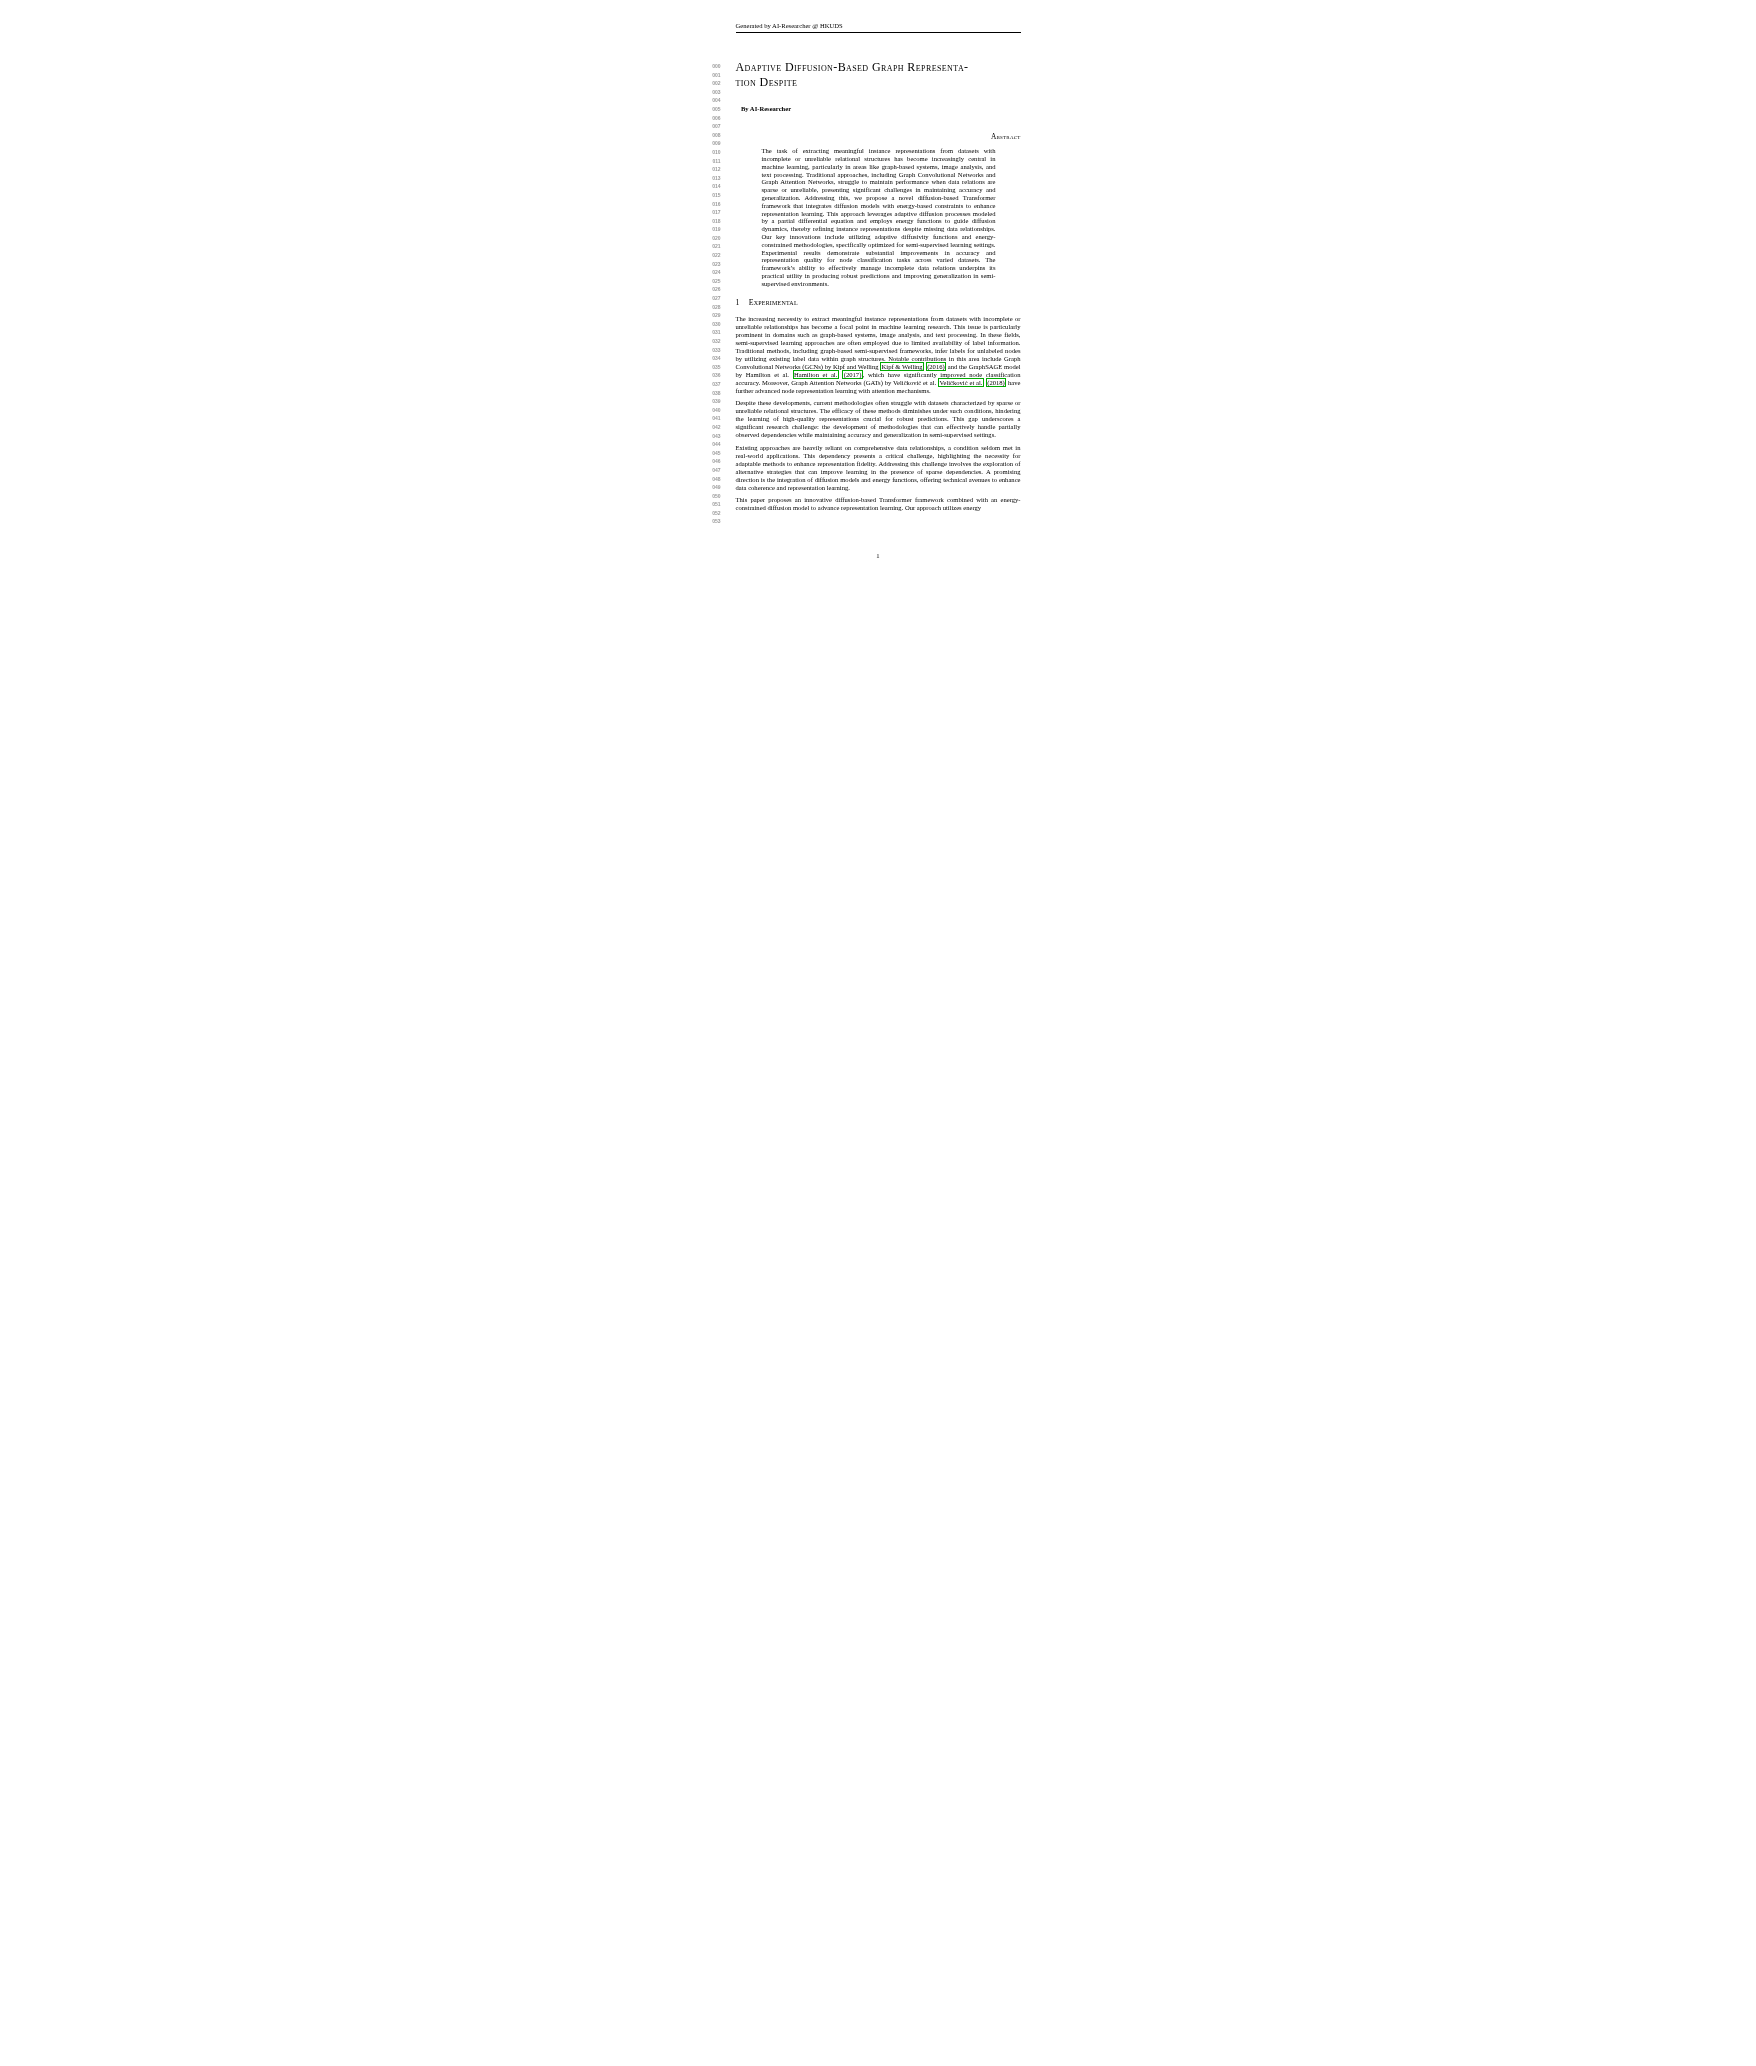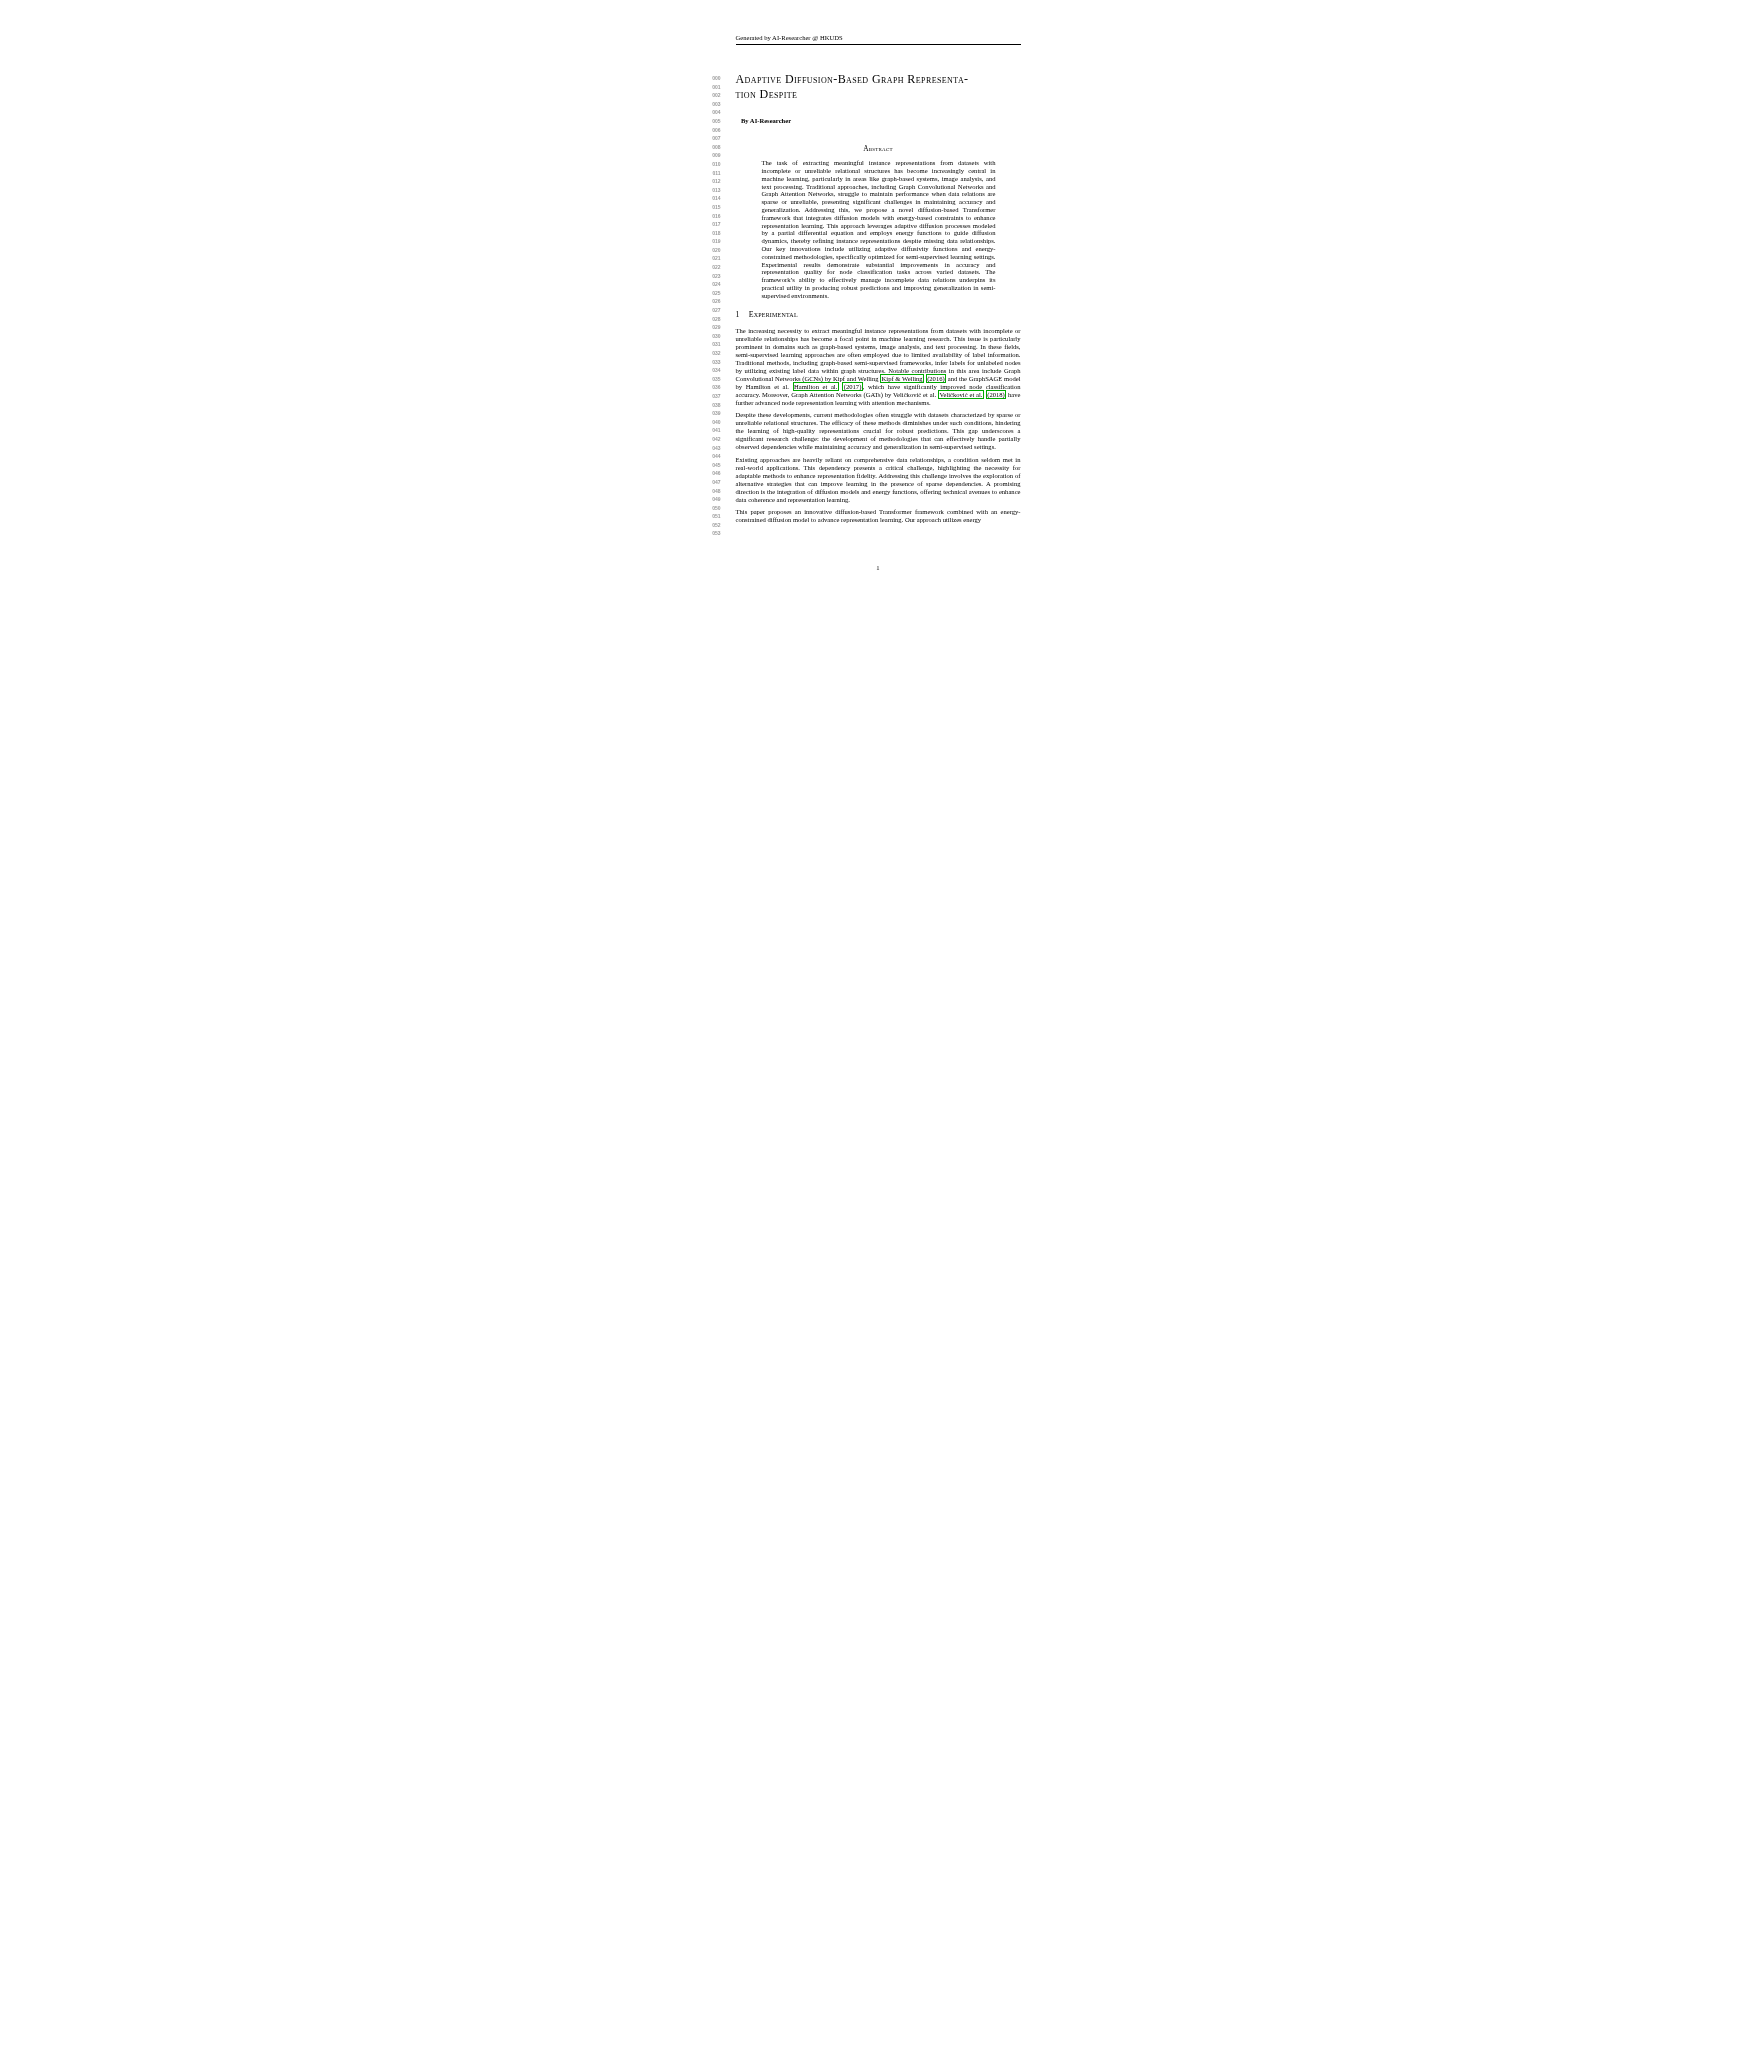--- a/index.html
+++ b/index.html
@@ -3,21 +3,21 @@
 <meta charset="utf-8">
 <style>
   * { margin: 0; padding: 0; box-sizing: border-box; }
   html, body { background: #ffffff; }
   body { font-family: "Liberation Serif", "DejaVu Serif", serif; color: #000; }
 
   .page {
     position: relative;
     width: 439px;
     height: 568px;
-    margin: 16px auto;
+    margin: 4px auto;
     background: #fff;
     overflow: hidden;
   }
 
   .header {
     position: absolute;
     left: 77px;
     top: 18px;
     width: 285px;
     font-size: 6.6px;
@@ -58,21 +58,21 @@
   .byline {
     margin-top: 15.7px;
     margin-left: 5.4px;
     font-size: 6.6px;
     font-weight: bold;
     line-height: 8.3px;
   }
 
   .abs-heading {
     margin-top: 19.4px;
-    text-align: center;
+    text-align: right;
     font-size: 7.4px;
     line-height: 9px;
     font-variant: small-caps;
     letter-spacing: 0.2px;
   }
 
   .abstract {
     margin: 5.8px 25px 0 26px;
     font-size: 6.6px;
     line-height: 7.8px;

